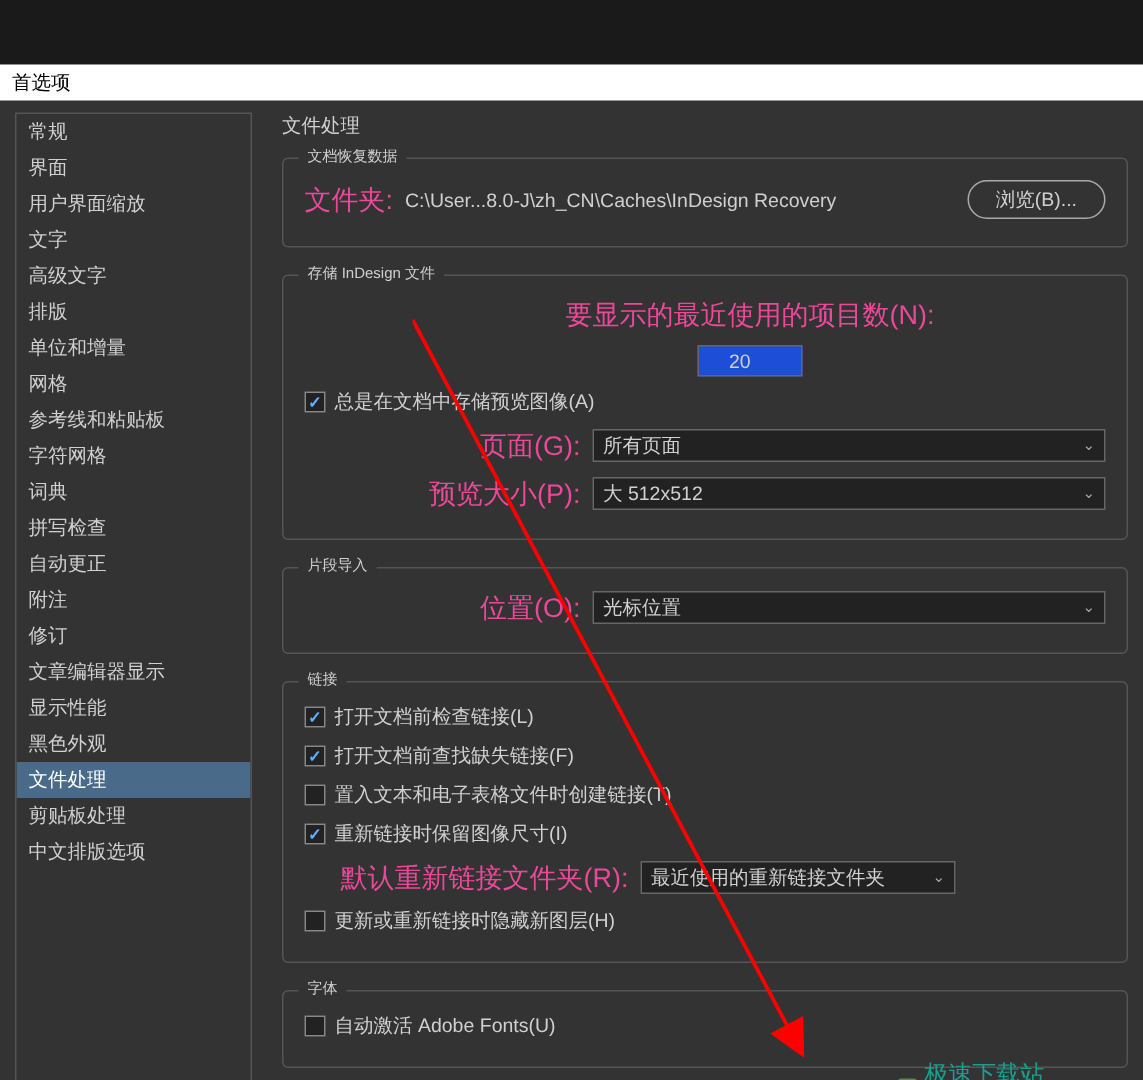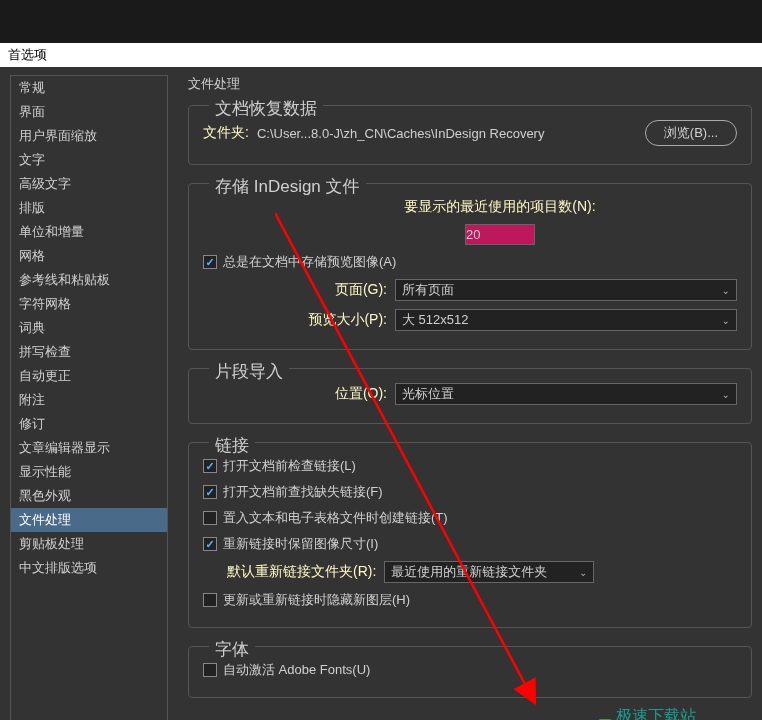--- a/index.html
+++ b/index.html
@@ -62,57 +62,57 @@
   .section {
     border: 1px solid #555;
     border-radius: 4px;
     margin-bottom: 18px;
     padding: 14px 14px 10px 14px;
     position: relative;
   }
   .section-title {
     position: absolute;
     top: -9px;
-    left: 20px;
+    left: 10px;
     background: #333333;
     padding: 0 6px;
-    font-size: 17px;
+    font-size: 10px;
     color: #d0d0d0;
   }
   .row {
     display: flex;
     align-items: center;
     margin-bottom: 8px;
     gap: 8px;
   }
   .row.right { justify-content: flex-end; }
   .label {
-    color: #fef9c3;
-    font-size: 14px;
+    color: #ec4899;
+    font-size: 18px;
     text-align: right;
   }
   .label-w { width: 184px; }
   .path-text {
     color: #d0d0d0;
     font-size: 13px;
   }
   .btn-pill {
     border: 1px solid #aaa;
     background: transparent;
     color: #d0d0d0;
     border-radius: 14px;
     padding: 3px 18px;
     font-size: 13px;
     cursor: pointer;
   }
   .input-text {
-    background: #be185d;
+    background: #1d4ed8;
     border: 1px solid #666;
     color: #d0d0d0;
-    padding: 2px 0;
+    padding: 2px 20px;
     font-size: 13px;
     width: 70px;
   }
   .select {
     background: #222;
     border: 1px solid #666;
     color: #d0d0d0;
     padding: 2px 6px;
     font-size: 13px;
     height: 22px;

